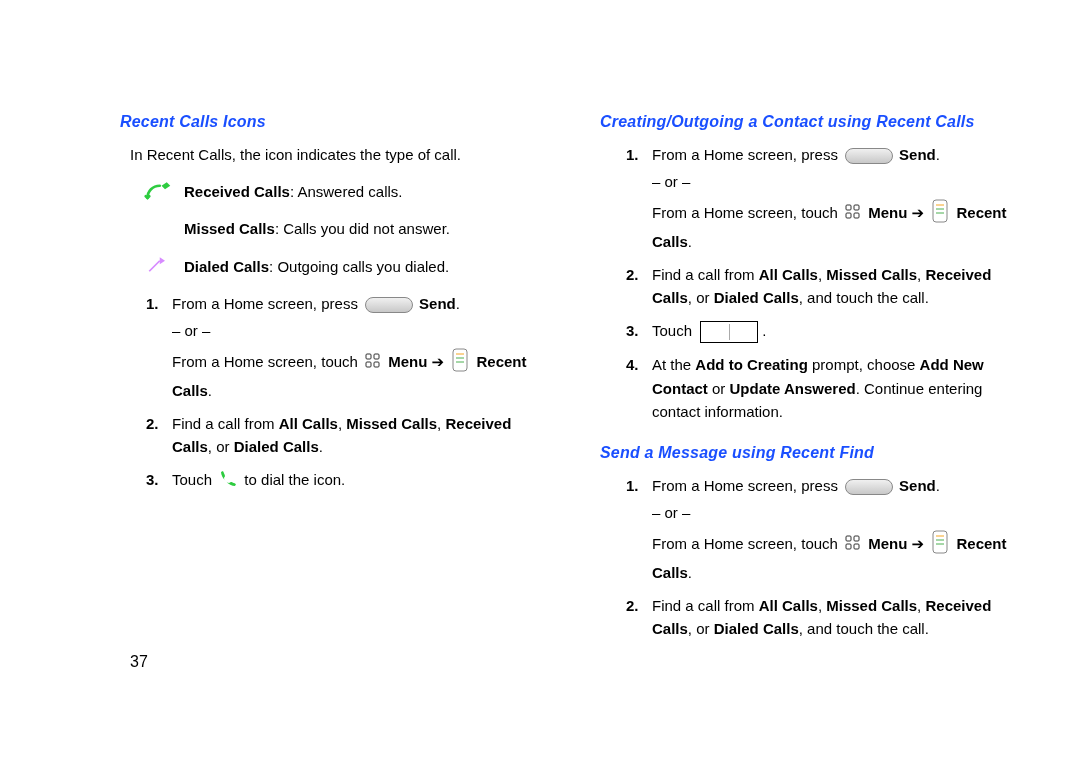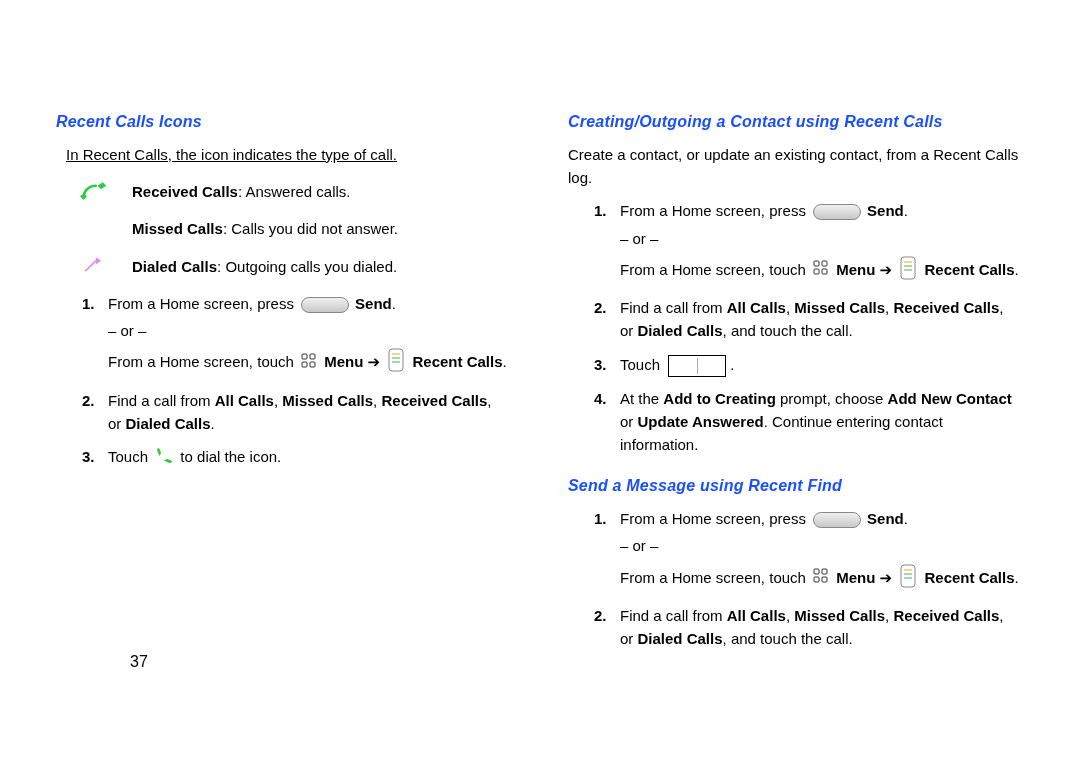--- a/index.html
+++ b/index.html
@@ -9,44 +9,44 @@
     height: 771px;
     background: #ffffff;
     font-family: Arial, Helvetica, sans-serif;
     color: #000;
   }
   .page {
     position: relative;
     width: 1080px;
     height: 771px;
     box-sizing: border-box;
-    padding: 110px 60px 90px 56px;
+    padding: 110px 60px 90px 120px;
     display: flex;
     gap: 60px;
   }
   .col {
     flex: 1;
     font-size: 15px;
     line-height: 1.55;
   }
   h3 {
     margin: 0 0 8px 0;
     color: #1a4fff;
     font-style: italic;
     font-weight: 700;
     font-size: 16px;
     letter-spacing: 0.2px;
   }
   p { margin: 0 0 6px 0; }
-  .intro { margin: 6px 0 14px 10px; text-decoration: underline; }
+  .intro { margin: 6px 0 14px 10px; }
   .icon-row {
     display: flex;
     align-items: flex-start;
     margin: 6px 0 14px 22px;
-    gap: 22px;
+    gap: 10px;
   }
   .icon-cell { width: 32px; display:flex; justify-content:center; align-items:flex-start; }
   .bold { font-weight: 700; }
   ol.steps {
     list-style: none;
     padding: 0 0 0 26px;
     margin: 6px 0 0 0;
     counter-reset: step;
   }
   ol.steps > li {
@@ -160,21 +160,20 @@
       <li>
         <span>Touch </span><span class="inline-icon phone-icon"><svg viewBox="0 0 18 18">
               <path d="M4 2 C4 2 6 6 6 7 C6 8 5 8 5 9 C5 11 8 14 10 14 C11 14 11 13 12 13 C13 13 17 15 17 15 L16 17 C10 17 2 9 2 3 Z" fill="#2ecc40"></path>
             </svg></span><span> to dial the icon.</span>
       </li>
     </ol>
   </div>
 
   <div class="col">
     <h3>Creating/Outgoing a Contact using Recent Calls</h3>
-    <p style="margin:6px 0 10px 0">Create a contact, or update an existing contact, from a Recent Calls log.</p>
 
     <ol class="steps">
       <li>
         <span>From a Home screen, press </span><span class="send-key"></span><span class="bold">Send</span><span>.</span>
         <div class="or">– or –</div>
         <span>From a Home screen, touch </span><span class="inline-icon menu-icon"><svg viewBox="0 0 16 16">
               <rect x="1" y="1" width="5" height="5" rx="1" fill="none" stroke="#333"></rect>
               <rect x="9" y="1" width="5" height="5" rx="1" fill="none" stroke="#333"></rect>
               <rect x="1" y="9" width="5" height="5" rx="1" fill="none" stroke="#333"></rect>
               <rect x="9" y="9" width="5" height="5" rx="1" fill="none" stroke="#333"></rect>

